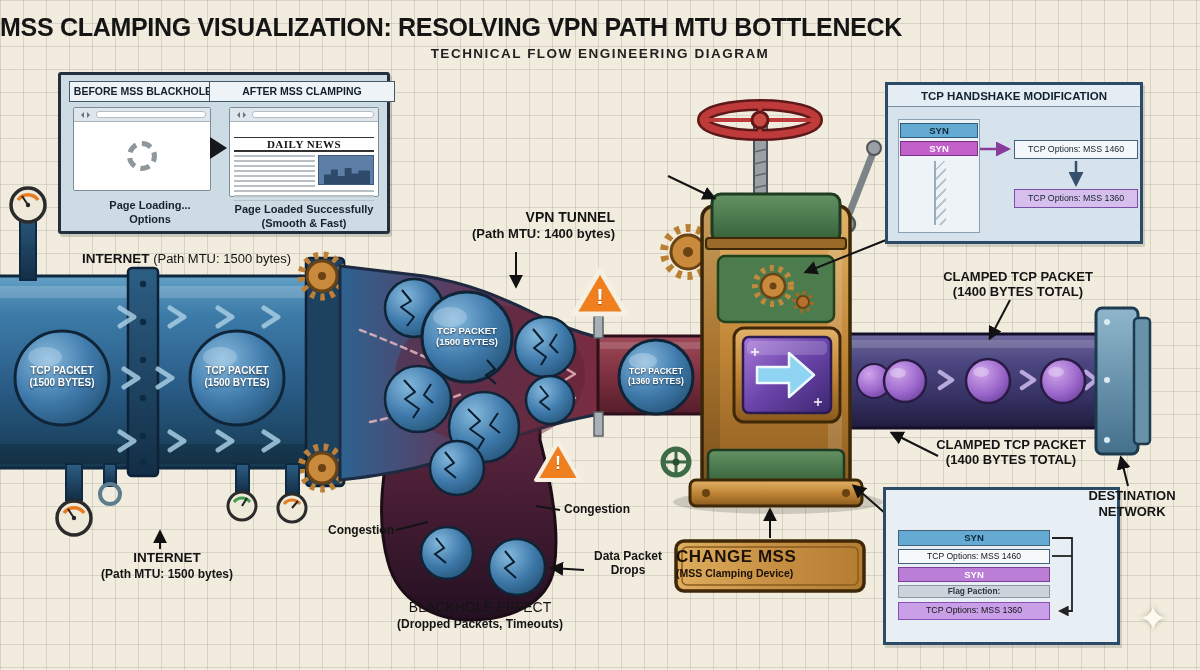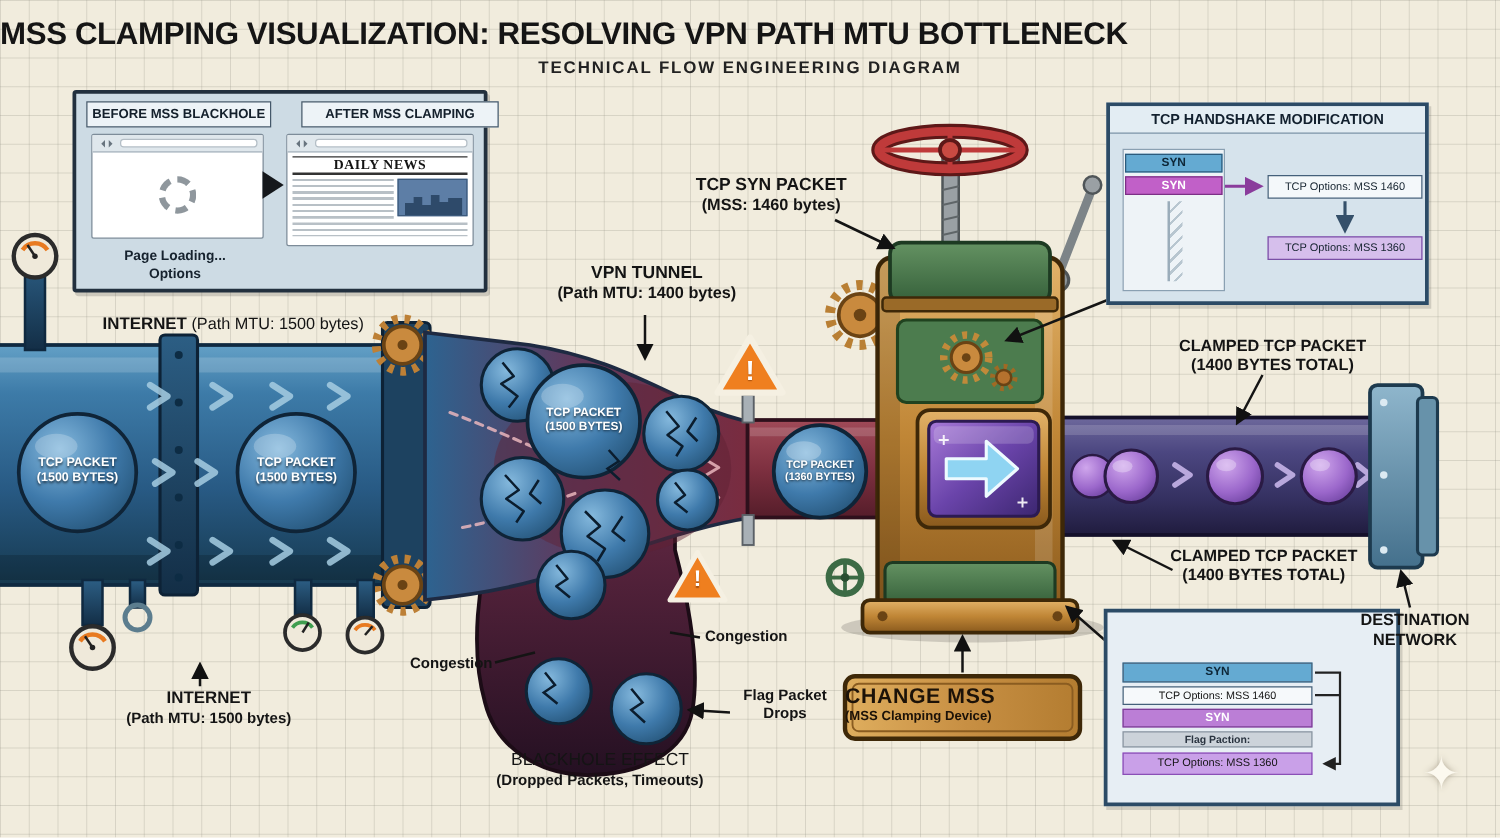--- a/index.html
+++ b/index.html
@@ -12,42 +12,42 @@
     background-size:23px 23px}
   .art{position:absolute;left:0;top:0}
 
   .title{position:absolute;left:0;right:0;top:13px;text-align:left;font-size:25px;font-weight:900;letter-spacing:-.3px;color:#151515}
   .subtitle{position:absolute;left:0;right:0;top:46px;text-align:center;font-size:13.5px;font-weight:700;letter-spacing:1.5px;color:#222}
 
   
   .cmp{position:absolute;left:58px;top:72px;width:332px;height:162px;background:#cddbe4;border:3px solid #22303e;border-radius:3px;box-shadow:2px 3px 0 rgba(40,40,40,.18)}
   .cmp-h{position:absolute;top:6px;height:21px;background:#edf3f7;border:1.5px solid #44586a;font-size:10.5px;font-weight:700;text-align:center;line-height:18px;color:#14202c}
   .cmp-h-b{left:8px;width:148px}
-  .cmp-h-a{left:180px;width:158px}
+  .cmp-h-a{left:148px;width:186px}
   .browser{position:absolute;background:#fff;border:1.5px solid #7d8c99;border-radius:2px}
   .b-before{left:12px;top:32px;width:138px;height:84px}
   .b-after{left:168px;top:32px;width:150px;height:90px}
   .chrome{height:14px;background:#dfe7ec;border-bottom:1px solid #a8b4bd;display:flex;align-items:center;gap:3px;padding:0 4px}
   .nav-tri{width:0;height:0;border:3px solid transparent}
   .nav-back{border-right-color:#68747e}
   .nav-fwd{border-left-color:#68747e}
   .addr{flex:1;height:7px;background:#fff;border:1px solid #b4bec6;border-radius:3px}
   .b-body{position:relative;height:calc(100% - 15px)}
   .spinner{position:absolute;left:50%;top:50%;width:30px;height:30px;margin:-15px 0 0 -15px;border:5px dashed #8f979d;border-radius:50%}
   .big-arrow{position:absolute;left:149px;top:62px;width:0;height:0;border:11px solid transparent;border-left:17px solid #15181c}
-  .news{padding:2px 4px}
+  .news{padding:14px 4px}
   .masthead{font-family:"Liberation Serif",serif;font-weight:700;font-size:11px;text-align:center;border-top:1px solid #333;border-bottom:2px solid #333;margin:1px 0 3px;letter-spacing:.5px}
   .news-cols{display:flex;gap:3px}
   .news-txt{flex:1;height:32px;background:repeating-linear-gradient(#b8c0c6 0 2px,transparent 2px 5px)}
   .news-img{width:56px;height:30px;background:#5d7ea6;border:1px solid #3c5a7c;position:relative;overflow:hidden}
   .news-img::after{content:"";position:absolute;left:5px;bottom:0;width:46px;height:16px;background:#2e4a6a;
     clip-path:polygon(0 100%,0 40%,15% 40%,15% 10%,30% 10%,30% 50%,45% 50%,45% 0,60% 0,60% 35%,75% 35%,75% 15%,100% 15%,100% 100%)}
   .news-foot{margin-top:3px;height:11px;background:repeating-linear-gradient(#b8c0c6 0 2px,transparent 2px 5px)}
   .cap{position:absolute;text-align:center;font-weight:700;font-size:11px;line-height:1.25;color:#16222e}
-  .cap-b{left:8px;top:124px;width:142px}
+  .cap-b{left:18px;top:124px;width:142px}
   .cap-a{left:166px;top:128px;width:154px}
 
   
   .hst{position:absolute;left:885px;top:82px;width:258px;height:162px;background:#d6e3ec;border:3px solid #2c4b66;box-shadow:2px 3px 0 rgba(40,40,40,.16)}
   .hst-title{font-size:11.5px;font-weight:700;text-align:center;padding:5px 12px 4px;border-bottom:1.5px solid #7a92a6;color:#12202e;background:#e3edf3}
   .ladder{position:absolute;left:10px;top:34px;width:82px;height:114px;background:#eef3f7;border:1.5px solid #8aa0b2}
   .syn{position:absolute;height:15px;font-size:9.5px;font-weight:700;text-align:center;line-height:14px}
   .hst .syn-blue{left:12px;top:38px;width:78px;background:#64aad2;border:1px solid #2c5b7c;color:#0e2738}
   .hst .syn-purple{left:12px;top:56px;width:78px;background:#c160c8;border:1px solid #7c2f86;color:#fff}
   .ladder-line{position:absolute;left:46px;top:76px;width:12px;height:64px;border-left:2px solid #9aacba;background:repeating-linear-gradient(135deg,transparent 0 5px,#b8c6d0 5px 7px)}
@@ -63,21 +63,21 @@
   .hsb .r-syn1{top:40px;height:16px;line-height:14px;font-size:9.5px;font-weight:700;background:#64aad2;color:#0e2738}
   .hsb .r-1460{top:59px;height:15px;line-height:13px;font-size:8.6px;background:#f6f9fb}
   .hsb .r-syn2{top:77px;height:15px;line-height:13px;font-size:9.5px;font-weight:700;background:#bb7ed6;border-color:#7c3f96;color:#fff}
   .hsb .r-flag{top:95px;height:13px;line-height:11px;font-size:8.4px;font-weight:700;background:#ccd3da;border-color:#8a96a2;color:#2a3440}
   .hsb .r-1360{top:112px;height:18px;line-height:15px;font-size:8.8px;background:#c9a0e8;border:1.5px solid #8a4fb6}
 
   
   .lbl{position:absolute;color:#141414}
   .lbl-internet-top{left:82px;top:251px;font-size:13px}
   .lbl-internet-top .b{font-size:13.5px;font-weight:800}
-  .lbl-vpn{left:420px;top:209px;width:195px;text-align:center;line-height:1.2}
+  .lbl-vpn{left:420px;top:209px;width:195px;text-align:right;line-height:1.2}
   .lbl-vpn .l1{font-size:14px;font-weight:800}
   .lbl-vpn .l2{font-size:13px;font-weight:700}
   .lbl-syn{left:522px;top:139px;width:190px;text-align:center;line-height:1.2}
   .lbl-syn .l1{font-size:14px;font-weight:800}
   .lbl-syn .l2{font-size:13px;font-weight:700}
   .lbl-clamped-top{left:912px;top:269px;width:212px;text-align:center;font-size:13px;font-weight:800;line-height:1.18}
   .lbl-clamped-bot{left:905px;top:437px;width:212px;text-align:center;font-size:13px;font-weight:800;line-height:1.18}
   .lbl-dest{left:1082px;top:488px;width:100px;text-align:center;font-size:13px;font-weight:800;line-height:1.2}
   .lbl-cong-l{left:328px;top:523px;font-size:12px;font-weight:700}
   .lbl-cong-r{left:564px;top:502px;font-size:12px;font-weight:700}
@@ -441,20 +441,24 @@
           <div class="news-img"></div>
         </div>
         <div class="news-foot"></div>
       </div>
     </div>
 
     <div class="cap cap-b">
       <div>Page Loading...</div>
       <div>Options</div>
     </div>
+    <div class="cap cap-a">
+      <div>Page Loaded Successfully</div>
+      <div>(Smooth &amp; Fast)</div>
+    </div>
   </div>
 
   <div class="hst">
     <div class="hst-title">TCP HANDSHAKE MODIFICATION</div>
     <div class="ladder"></div>
     <div class="syn syn-blue">SYN</div>
     <div class="syn syn-purple">SYN</div>
     <div class="ladder-line"></div>
     <div class="mssbox mss-before">TCP Options: MSS 1460</div>
     <div class="mssbox mss-after">TCP Options: MSS 1360</div>
@@ -492,45 +496,41 @@
   <div class="lbl lbl-internet-top">
     <span class="b">INTERNET</span>
     <span>(Path MTU: 1500 bytes)</span>
   </div>
 
   <div class="lbl lbl-vpn">
     <div class="l1">VPN TUNNEL</div>
     <div class="l2">(Path MTU: 1400 bytes)</div>
   </div>
 
-  <div class="lbl lbl-syn">
-    <div class="l1">TCP SYN PACKET</div>
-    <div class="l2">(MSS: 1460 bytes)</div>
-  </div>
 
   <div class="lbl lbl-clamped-top">
     <div>CLAMPED TCP PACKET</div>
     <div>(1400 BYTES TOTAL)</div>
   </div>
 
   <div class="lbl lbl-clamped-bot">
     <div>CLAMPED TCP PACKET</div>
     <div>(1400 BYTES TOTAL)</div>
   </div>
 
   <div class="lbl lbl-dest">
     <div>DESTINATION</div>
     <div>NETWORK</div>
   </div>
 
   <div class="lbl lbl-cong-l">Congestion</div>
   <div class="lbl lbl-cong-r">Congestion</div>
 
   <div class="lbl lbl-drops">
-    <div>Flag Packet</div>
+    <div>Data Packet</div>
     <div>Drops</div>
   </div>
 
   <div class="lbl lbl-bh">
     <div class="l1">BLACKHOLE EFFECT</div>
     <div class="l2">(Dropped Packets, Timeouts)</div>
   </div>
 
   <div class="lbl lbl-internet-bot">
     <div class="l1">INTERNET</div>

